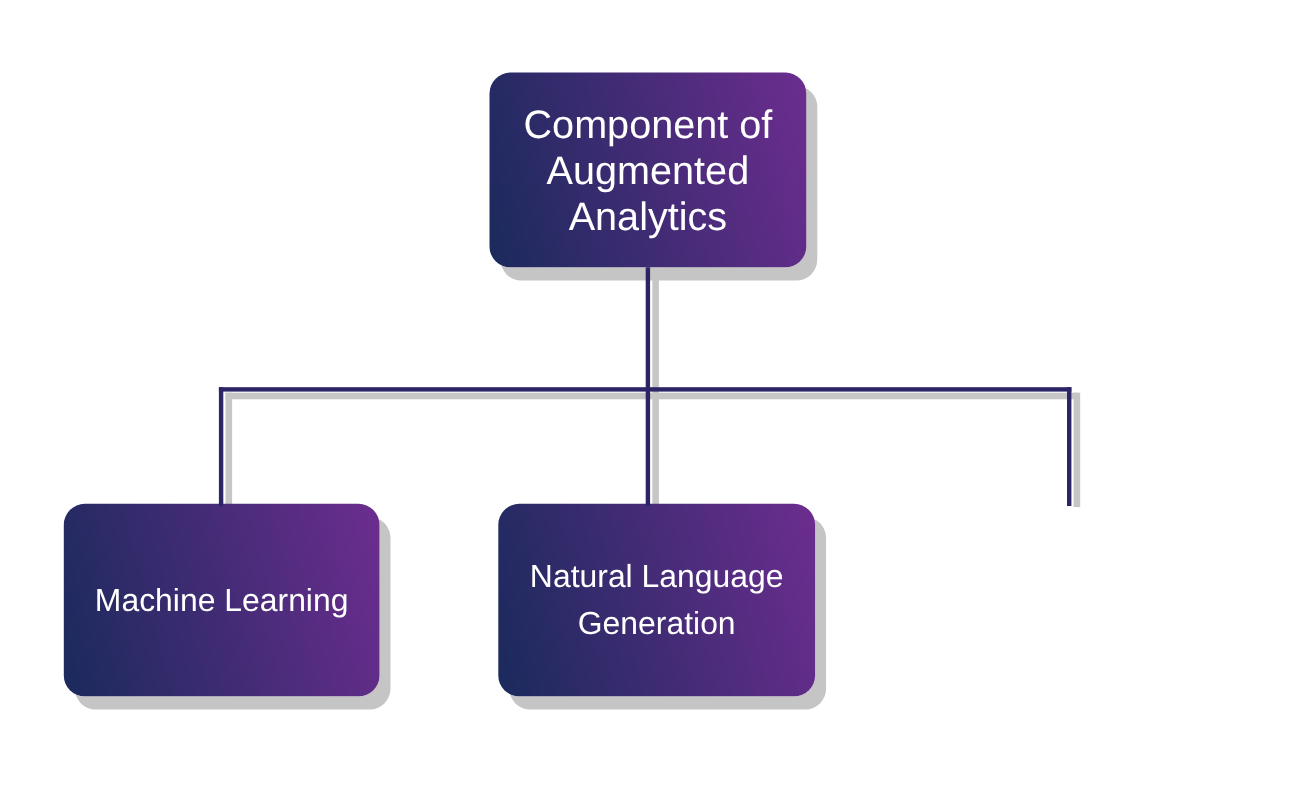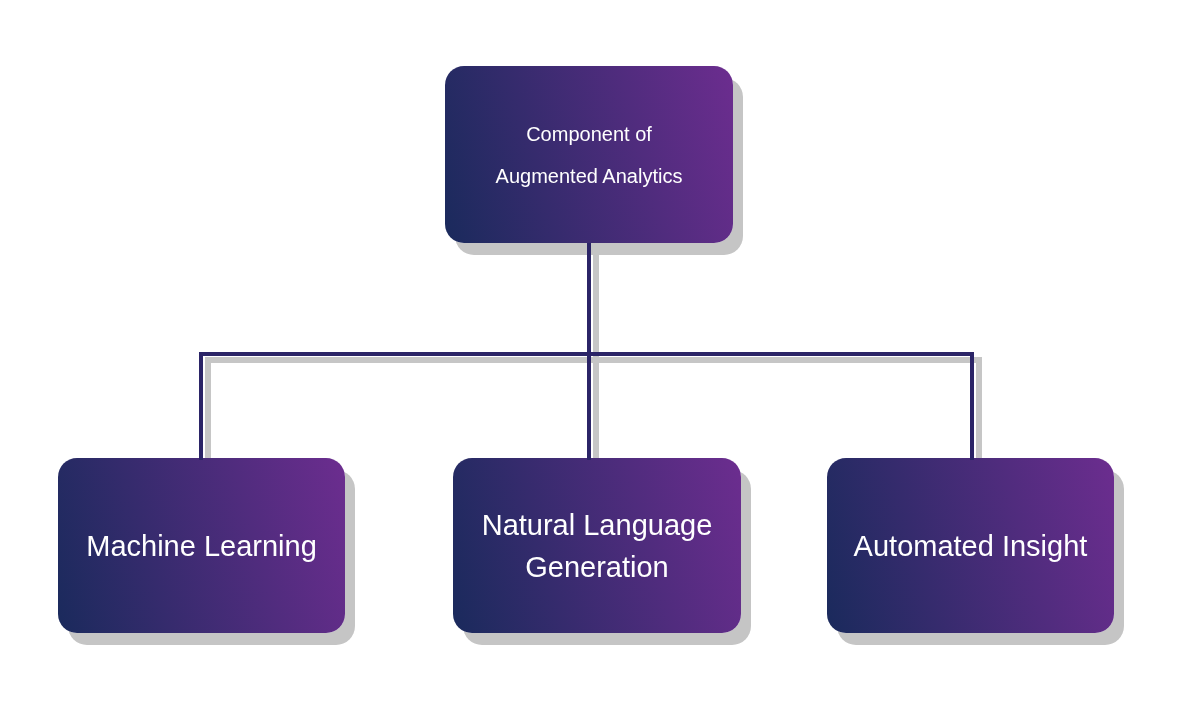--- a/index.html
+++ b/index.html
@@ -31,21 +31,21 @@
     text-align: center;
     color: var(--text, #ffffff);
     background: linear-gradient(75deg, var(--node-gradient-start, #1a2a5c) 0%, var(--node-gradient-end, #6c2d8f) 100%);
     border-radius: 19px;
     box-shadow: 10px 12px 0 var(--node-shadow, #c5c5c5);
     box-sizing: border-box;
   }
   .node.root {
     left: 445px; top: 66px;
     width: 288px; height: 177px;
-    font-size: 20px;
+    font-size: 36px;
     line-height: 42px;
     padding: 0 30px;
   }
   .node.child {
     top: 458px;
     height: 175px;
     font-size: 29px;
     line-height: 42px;
     padding: 0 18px;
   }
@@ -74,22 +74,19 @@
   </div>
 
   <div class="node child child-1">
     <span>Machine Learning</span>
   </div>
 
   <div class="node child child-2">
     <span>Natural Language Generation</span>
   </div>
 
-  <div class="node child child-3">
-    <span>Automated Insight</span>
-  </div>
 
   <div class="connector" style="left:587px; top:243px; width:4px; height:217px;"></div>
   <div class="connector" style="left:199px; top:352px; width:775px; height:4px;"></div>
   <div class="connector" style="left:199px; top:352px; width:4px; height:108px;"></div>
   <div class="connector" style="left:970px; top:352px; width:4px; height:108px;"></div>
 
 </div>
 
 </body></html>

